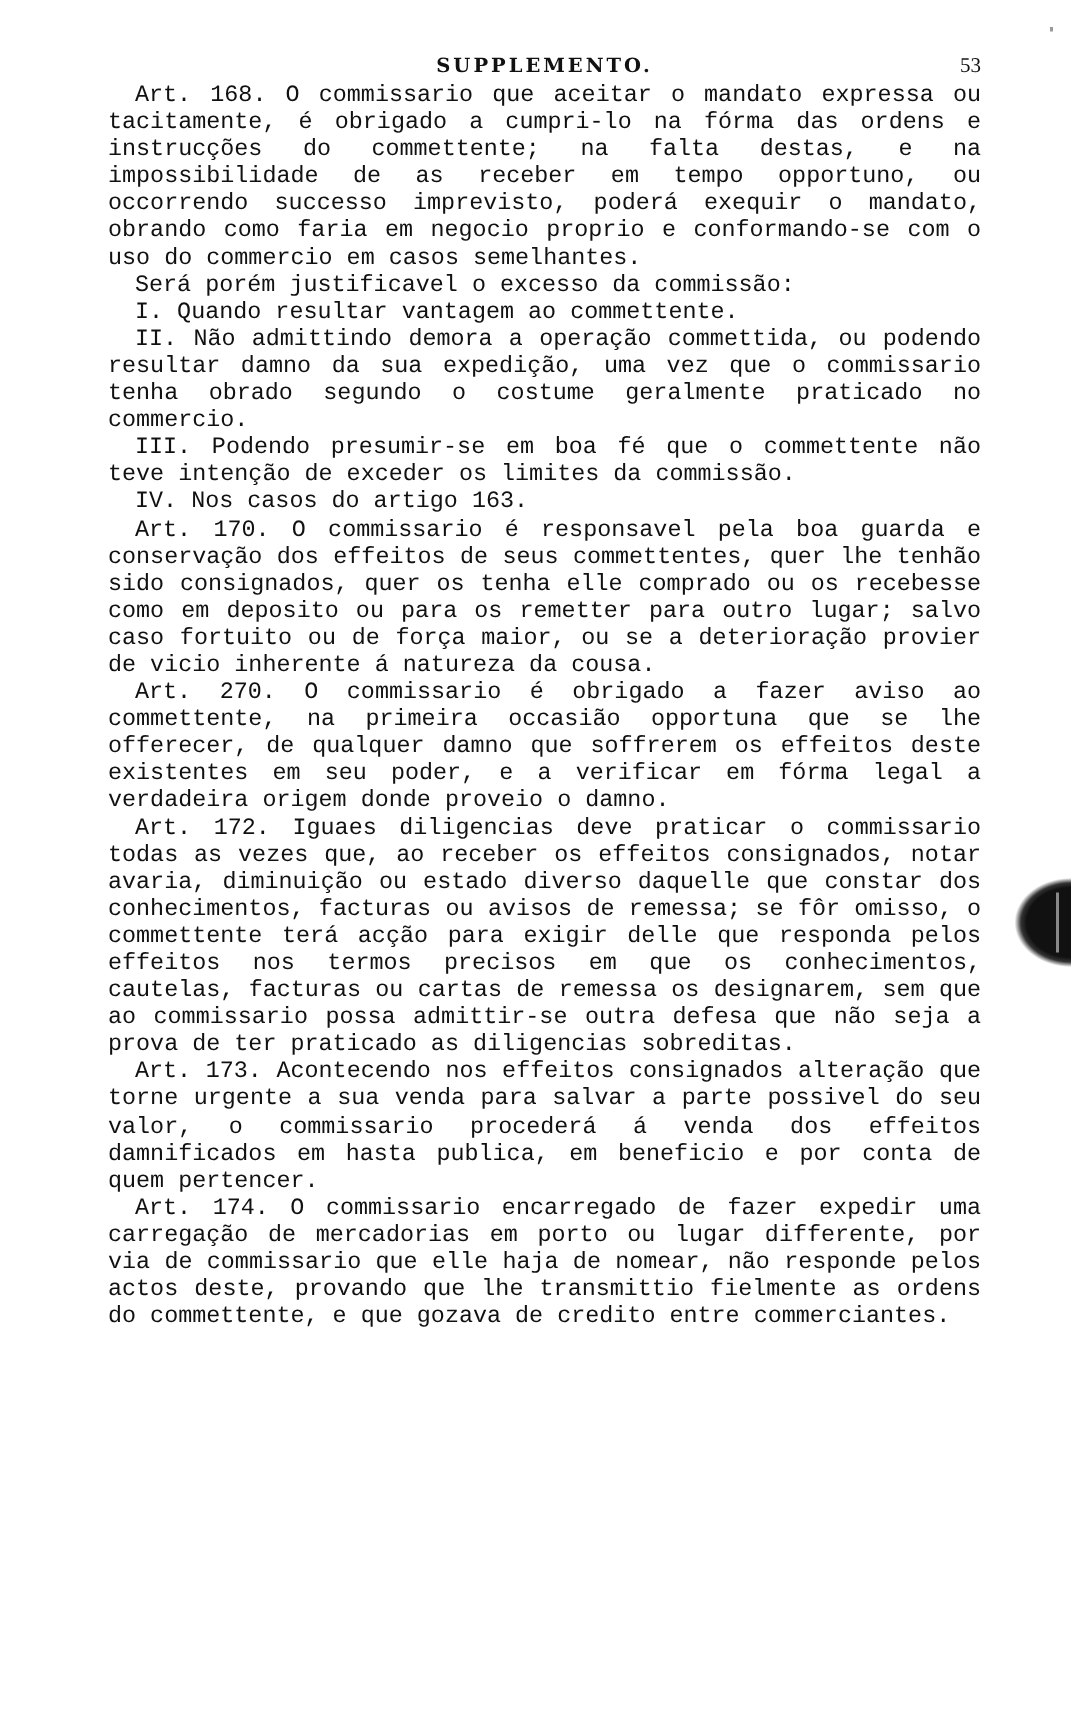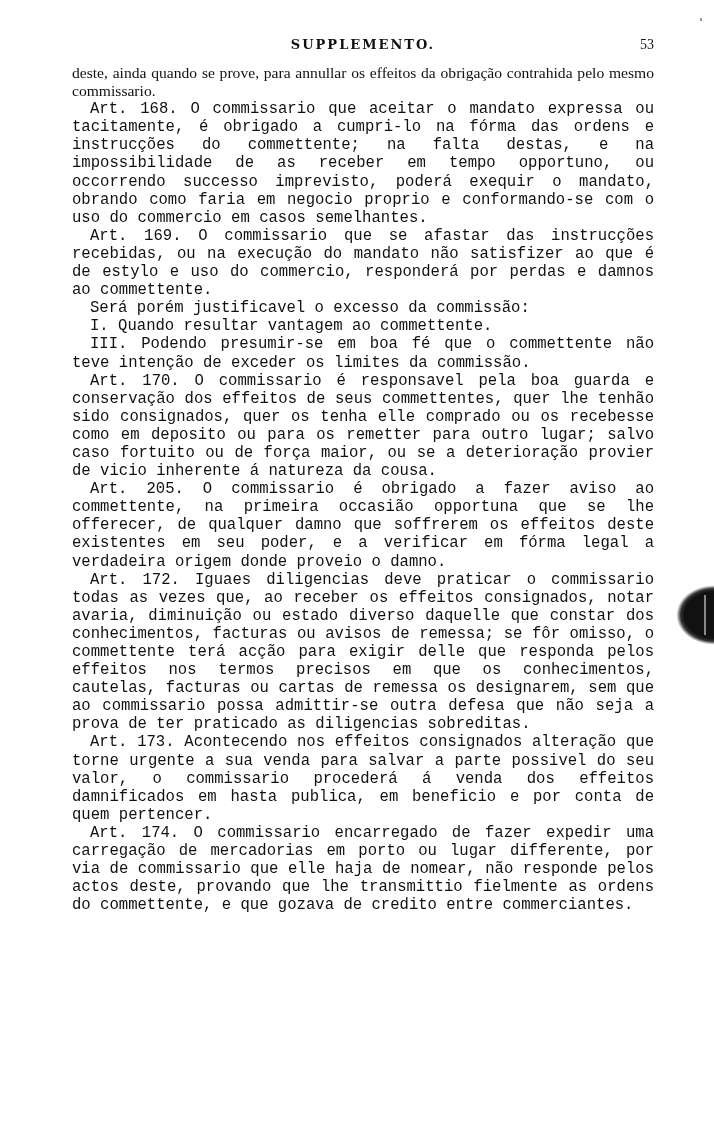--- a/index.html
+++ b/index.html
@@ -2,21 +2,21 @@
 <html><head>
 <meta charset="utf-8">
 <style>
   html, body { margin: 0; padding: 0; background: #ffffff; }
   body { width: 714px; height: 1148px; position: relative; overflow: hidden; }
   .page {
     position: absolute; left: 72px; top: 36px; width: 582px;
     font-family: "Liberation Serif", "DejaVu Serif", serif;
     color: #111; font-size: 15.6px; line-height: 18.1px;
   }
-  .running-head { position: relative; height: 18px; margin-bottom: 10px; }
+  .running-head { position: relative; height: 18px; margin-bottom: 0; }
   .running-title {
     position: absolute; left: 0; right: 0; text-align: center;
     font-family: "DejaVu Serif", serif; font-weight: bold; letter-spacing: 2px; font-size: 13px;
   }
   .page-number { position: absolute; right: 0; font-weight: normal; font-size: 14px; }
   .para { text-align: justify; text-align-last: left; margin: 0; }
   .para.indent { text-indent: 18px; font-family: Liberation Mono, monospace; }
   .blot {
     position: absolute; left: 676px; top: 585px; width: 38px; height: 60px;
     background: radial-gradient(ellipse at 100% 50%, #111 0 55%, #333 62%, transparent 70%);
@@ -30,28 +30,28 @@
 <body>
 
 <div class="tick"></div>
 
 <div class="page">
   <div class="running-head">
     <span class="running-title">SUPPLEMENTO.</span>
     <span class="page-number">53</span>
   </div>
   <div>
-    <p class="para">deste, ainda quando se prove, para annullar os effeitos da obrigação contrahida pelo mesmo commissario.</p>
     <p class="para indent">Art. 168. O commissario que aceitar o mandato expressa ou tacitamente, é obrigado a cumpri-lo na fórma das ordens e instrucções do commettente; na falta destas, e na impossibilidade de as receber em tempo opportuno, ou occorrendo successo imprevisto, poderá exequir o mandato, obrando como faria em negocio proprio e conformando-se com o uso do commercio em casos semelhantes.</p>
-    <p class="para indent">Art. 169. O commissario que se afastar das instrucções recebidas, ou na execução do mandato não satisfizer ao que é de estylo e uso do commercio, responderá por perdas e damnos ao commettente.</p>
     <p class="para indent">Será porém justificavel o excesso da commissão:</p>
     <p class="para indent">I. Quando resultar vantagem ao commettente.</p>
+    <p class="para indent">II. Não admittindo demora a operação commettida, ou podendo resultar damno da sua expedição, uma vez que o commissario tenha obrado segundo o costume geralmente praticado no commercio.</p>
     <p class="para indent">III. Podendo presumir-se em boa fé que o commettente não teve intenção de exceder os limites da commissão.</p>
+    <p class="para indent">IV. Nos casos do artigo 163.</p>
     <p class="para indent">Art. 170. O commissario é responsavel pela boa guarda e conservação dos effeitos de seus commettentes, quer lhe tenhão sido consignados, quer os tenha elle comprado ou os recebesse como em deposito ou para os remetter para outro lugar; salvo caso fortuito ou de força maior, ou se a deterioração provier de vicio inherente á natureza da cousa.</p>
-    <p class="para indent">Art. 205. O commissario é obrigado a fazer aviso ao commettente, na primeira occasião opportuna que se lhe offerecer, de qualquer damno que soffrerem os effeitos deste existentes em seu poder, e a verificar em fórma legal a verdadeira origem donde proveio o damno.</p>
+    <p class="para indent">Art. 270. O commissario é obrigado a fazer aviso ao commettente, na primeira occasião opportuna que se lhe offerecer, de qualquer damno que soffrerem os effeitos deste existentes em seu poder, e a verificar em fórma legal a verdadeira origem donde proveio o damno.</p>
     <p class="para indent">Art. 172. Iguaes diligencias deve praticar o commissario todas as vezes que, ao receber os effeitos consignados, notar avaria, diminuição ou estado diverso daquelle que constar dos conhecimentos, facturas ou avisos de remessa; se fôr omisso, o commettente terá acção para exigir delle que responda pelos effeitos nos termos precisos em que os conhecimentos, cautelas, facturas ou cartas de remessa os designarem, sem que ao commissario possa admittir-se outra defesa que não seja a prova de ter praticado as diligencias sobreditas.</p>
     <p class="para indent">Art. 173. Acontecendo nos effeitos consignados alteração que torne urgente a sua venda para salvar a parte possivel do seu valor, o commissario procederá á venda dos effeitos damnificados em hasta publica, em beneficio e por conta de quem pertencer.</p>
     <p class="para indent">Art. 174. O commissario encarregado de fazer expedir uma carregação de mercadorias em porto ou lugar differente, por via de commissario que elle haja de nomear, não responde pelos actos deste, provando que lhe transmittio fielmente as ordens do commettente, e que gozava de credito entre commerciantes.</p>
   </div>
 </div>
 
 <div class="blot">
   <div class="blot-stripe"></div>
 </div>
 

